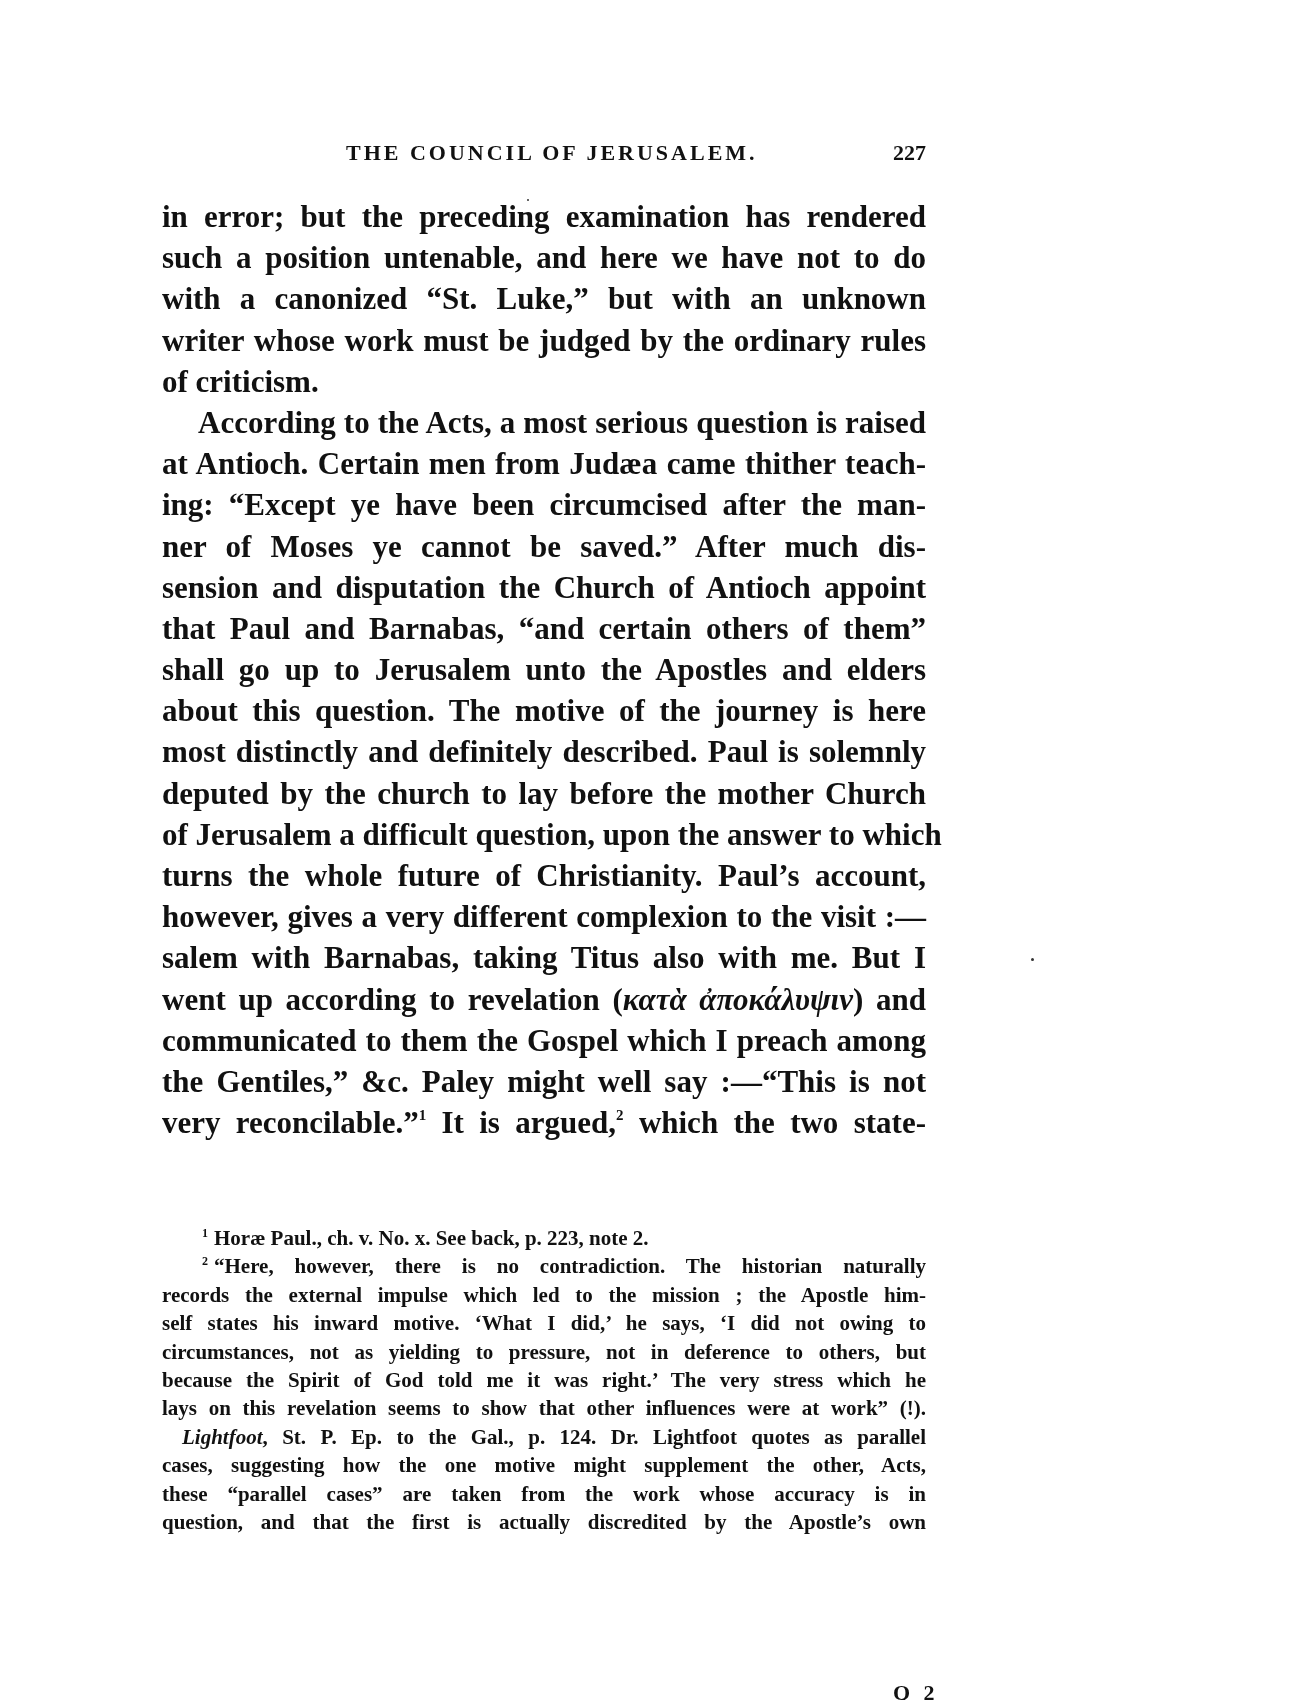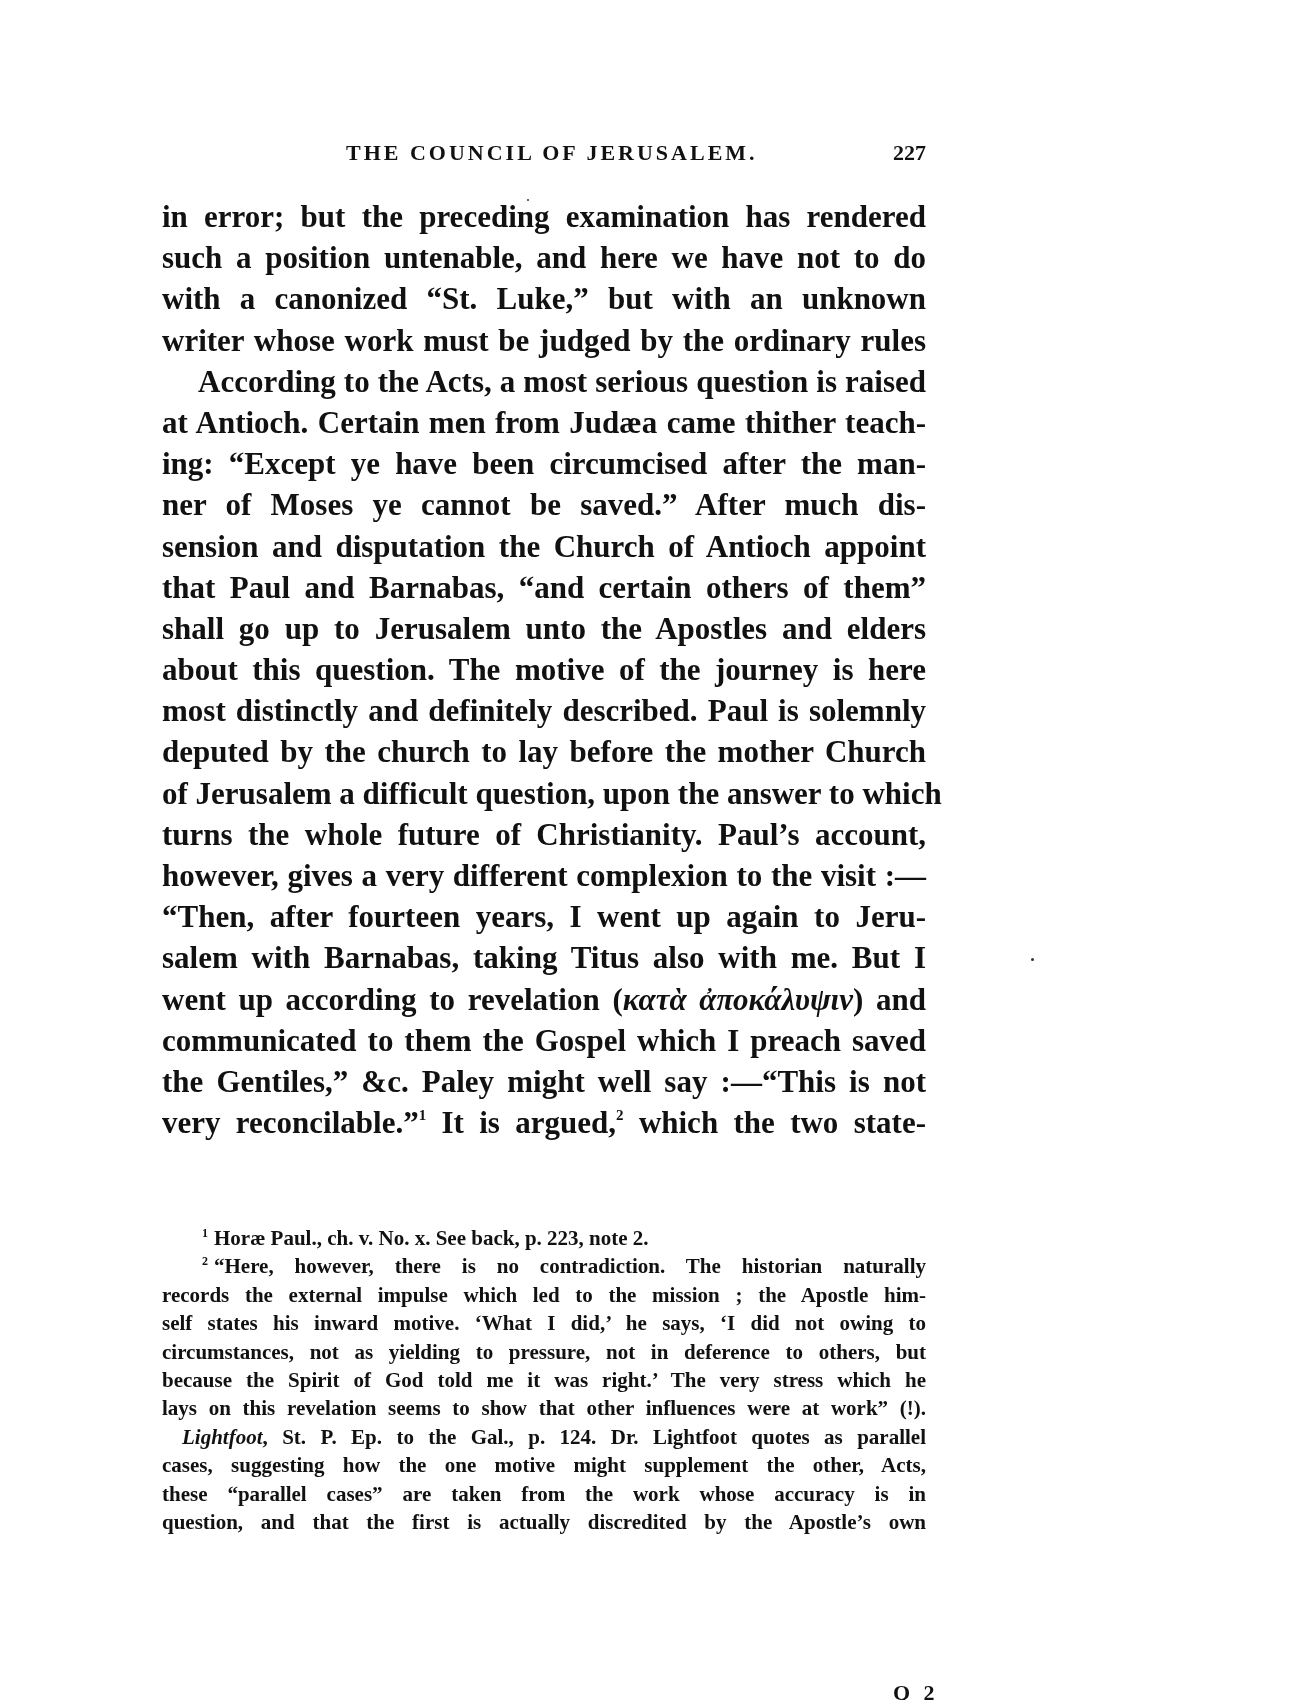--- a/index.html
+++ b/index.html
@@ -132,37 +132,37 @@
   <div class="running-head">
     <span class="running-title">THE COUNCIL OF JERUSALEM.</span>
     <span class="page-number">227</span>
   </div>
 
   <div class="body-text">
     <span class="line">in error; but the preceding examination has rendered</span>
     <span class="line">such a position untenable, and here we have not to do</span>
     <span class="line">with a canonized “St. Luke,” but with an unknown</span>
     <span class="line">writer whose work must be judged by the ordinary rules</span>
+    <span class="line last">of criticism.</span>
     <span class="line indent">According to the Acts, a most serious question is raised</span>
     <span class="line">at Antioch.  Certain men from Judæa came thither teach-</span>
     <span class="line">ing: “Except ye have been circumcised after the man-</span>
     <span class="line">ner of Moses ye cannot be saved.”  After much dis-</span>
     <span class="line">sension and disputation the Church of Antioch appoint</span>
     <span class="line">that Paul and Barnabas, “and certain others of them”</span>
     <span class="line">shall go up to Jerusalem unto the Apostles and elders</span>
     <span class="line">about this question.  The motive of the journey is here</span>
     <span class="line">most distinctly and definitely described.  Paul is solemnly</span>
     <span class="line">deputed by the church to lay before the mother Church</span>
     <span class="line">of Jerusalem a difficult question, upon the answer to which</span>
     <span class="line">turns the whole future of Christianity.  Paul’s account,</span>
     <span class="line">however, gives a very different complexion to the visit :—</span>
-    <span class="line">“Then, after fourteen years, I went up again to Jeru-</span>
     <span class="line">salem with Barnabas, taking Titus also with me.  But I</span>
     <span class="line"><span>went up according to revelation (</span><span class="greek">κατὰ ἀποκάλυψιν</span><span>) and</span></span>
-    <span class="line">communicated to them the Gospel which I preach saved</span>
+    <span class="line">communicated to them the Gospel which I preach among</span>
     <span class="line">the Gentiles,” &amp;c.  Paley might well say :—“This is not</span>
     <span class="line"><span>very reconcilable.”</span><sup class="fn-ref">1</sup><span>  It is argued,</span><sup class="fn-ref">2</sup><span> which the two state-</span></span>
   </div>
 
   <div class="footnotes">
     <span class="fn-line fn-first last"><span class="fn-mark">1</span><span>Horæ Paul., ch. v. No. x.  See back, p. 223, note 2.</span></span>
     <span class="fn-line fn-first"><span class="fn-mark">2</span><span>“Here, however, there is no contradiction.  The historian naturally</span></span>
     <span class="fn-line">records the external impulse which led to the mission ; the Apostle him-</span>
     <span class="fn-line">self states his inward motive.  ‘What I did,’ he says, ‘I did not owing to</span>
     <span class="fn-line">circumstances, not as yielding to pressure, not in deference to others, but</span>

